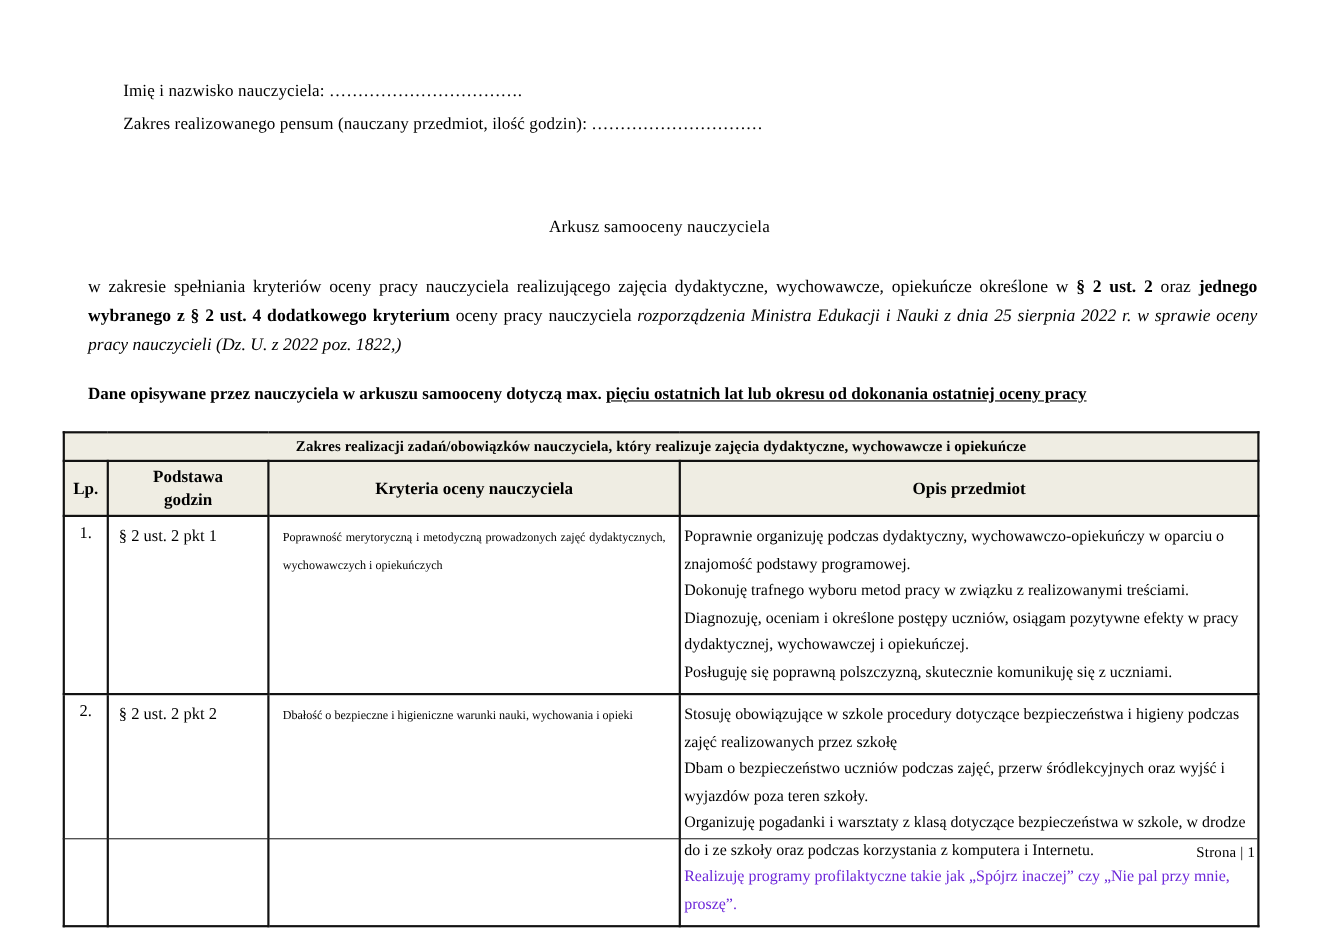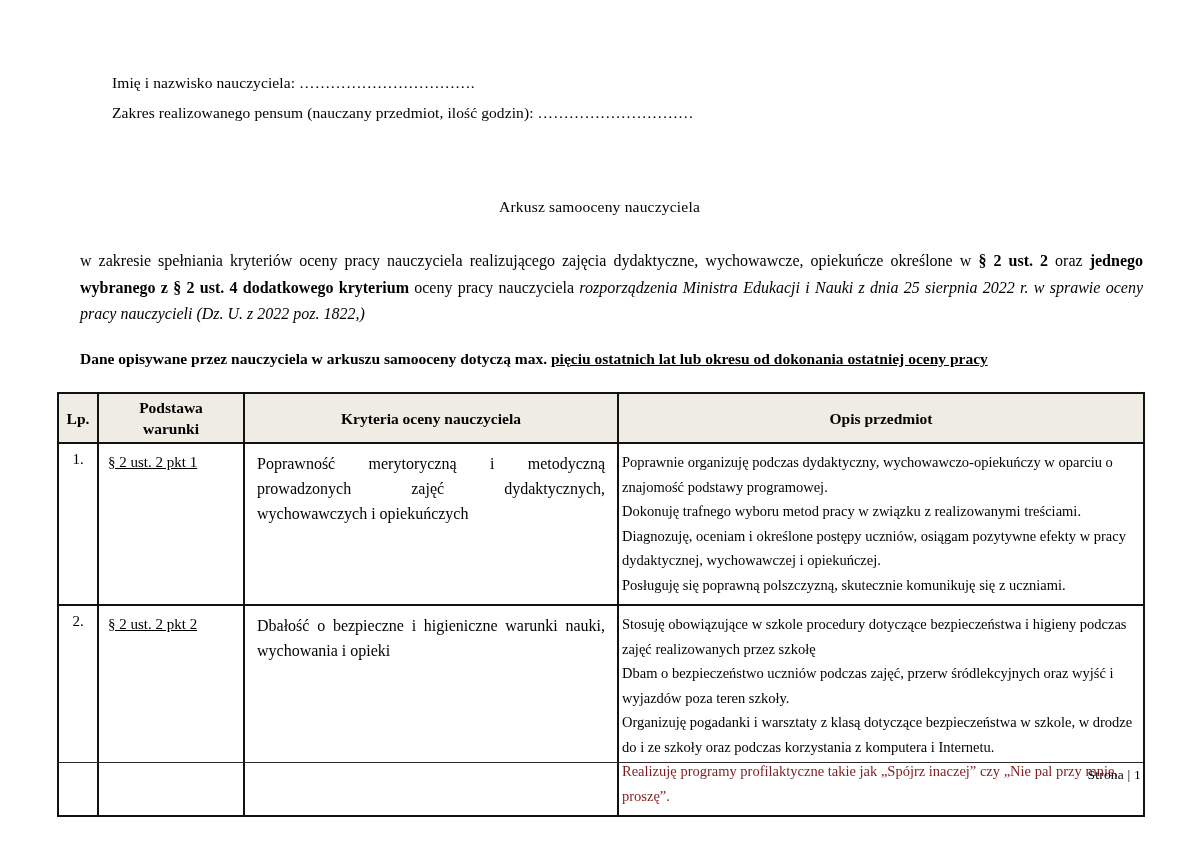--- a/index.html
+++ b/index.html
@@ -121,40 +121,39 @@
 
   td.cell-lp {
     text-align: center;
     font-size: 15px;
     padding: 7px 2px 4px 2px !important;
   }
   td.cell-pods {
     font-size: 15px;
     padding: 7px 4px 4px 9px !important;
     line-height: 23px;
-    text-decoration: underline;
   }
   td.cell-kryt {
-    font-size: 16px;
+    font-size: 11px;
     padding: 7px 12px 8px 12px !important;
     line-height: 25px;
     text-align: justify;
     text-justify: inter-word;
   }
   td.cell-opis {
     font-size: 14.5px;
     padding: 6px 6px 7px 3px !important;
     line-height: 24.5px;
   }
   td.cell-opis p {
     margin: 0;
   }
   .row1 td { height: 118px; }
   .row2 td { height: 152px; }
-  .red { color: #7f1d1d; }
+  .red { color: #6d28d9; }
 
   
   .footer {
     position: absolute;
     left: 57px;
     top: 762px;
     width: 1086px;
   }
   .footer-rule {
     border-top: 1px solid #2a2a2a;
@@ -194,24 +193,27 @@
   <div class="tbl-wrap">
     <table class="arkusz">
       <colgroup>
         <col class="col-lp">
         <col class="col-pods">
         <col class="col-kryt">
         <col class="col-opis">
       </colgroup>
       <thead>
         <tr>
+          <th class="hdr-merged" colspan="4">Zakres realizacji zadań/obowiązków nauczyciela, który realizuje zajęcia dydaktyczne, wychowawcze i opiekuńcze</th>
+        </tr>
+        <tr>
           <th class="hdr-cell">Lp.</th>
           <th class="hdr-cell">
             <div>Podstawa</div>
-            <div>warunki</div>
+            <div>godzin</div>
           </th>
           <th class="hdr-cell">Kryteria oceny nauczyciela</th>
           <th class="hdr-cell">Opis przedmiot</th>
         </tr>
       </thead>
       <tbody>
         <tr class="row1">
           <td class="cell-lp">1.</td>
           <td class="cell-pods">§ 2 ust. 2 pkt 1</td>
           <td class="cell-kryt">Poprawność merytoryczną i metodyczną prowadzonych zajęć dydaktycznych, wychowawczych i opiekuńczych</td>

